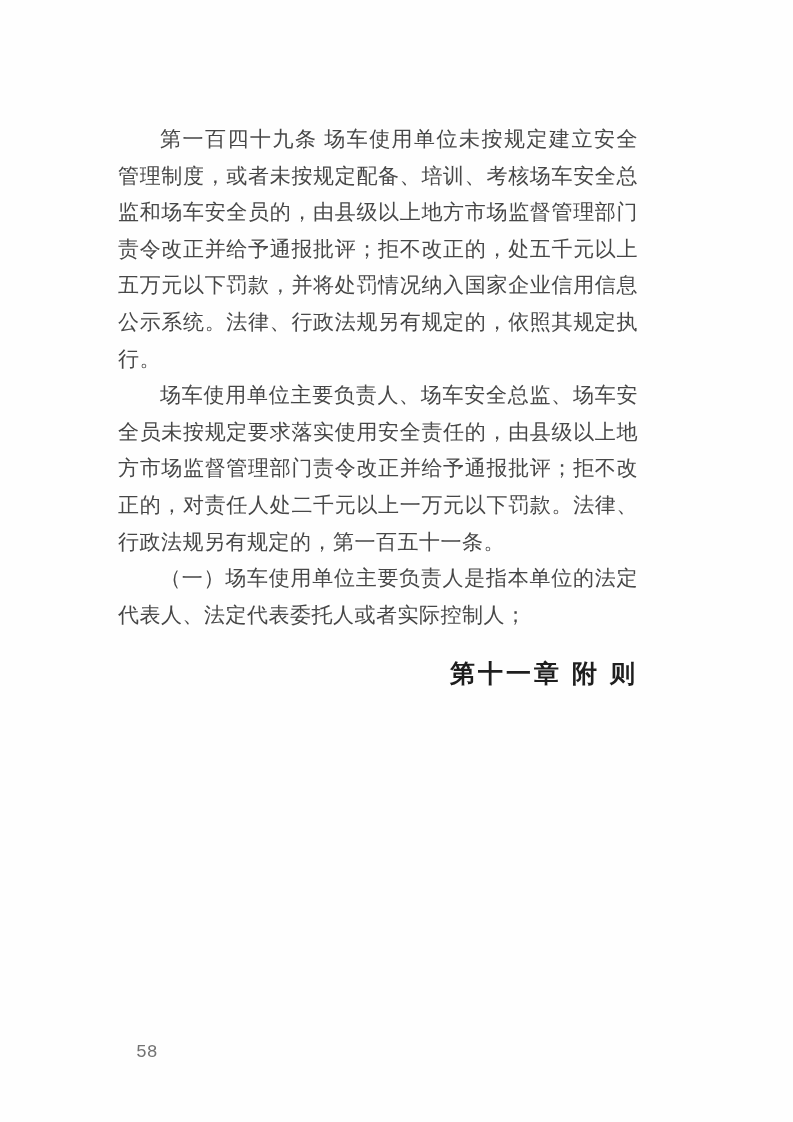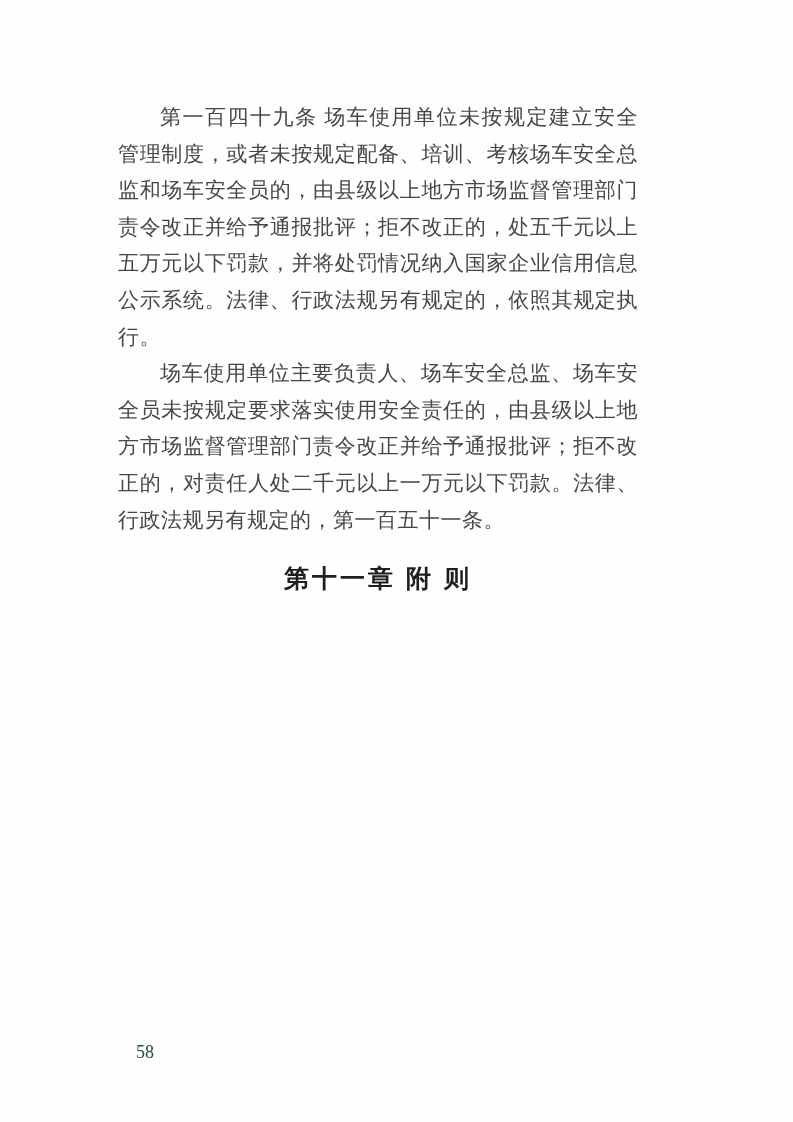--- a/index.html
+++ b/index.html
@@ -15,58 +15,59 @@
     font-family: "Liberation Serif", "DejaVu Serif", serif;
   }
   .page {
     position: absolute;
     inset: 0;
     background: #fefefe;
   }
   .content {
     position: absolute;
     left: 118px;
-    top: 99px;
+    top: 121px;
     width: 520px;
   }
   .para {
     margin: 0;
     font-size: 21px;
     line-height: 36.6px;
     color: #474747;
     text-indent: 2em;
     text-align: justify;
     text-justify: inter-ideograph;
     letter-spacing: 0.5px;
     font-family: "Liberation Serif", "DejaVu Serif", serif;
   }
   .chapter-heading {
     margin: 22px 0 21px 0;
     font-size: 25px;
     line-height: 36px;
     font-weight: bold;
     color: #1e1e1e;
-    text-align: center;
+    text-align: right;
     text-indent: 0;
     letter-spacing: 3px;
     font-family: "Liberation Sans", "DejaVu Sans", sans-serif;
   }
   .page-number {
     position: absolute;
     left: 136px;
     top: 1040px;
     font-size: 18px;
     line-height: 24px;
-    color: #14532d;
-    font-family: Liberation Serif, serif;
+    color: #737373;
+    font-family: Liberation Mono, monospace;
   }
 </style>
 </head>
 <body>
 
 <div class="page">
   <div class="content">
     <p class="para">第一百四十九条 场车使用单位未按规定建立安全管理制度，或者未按规定配备、培训、考核场车安全总监和场车安全员的，由县级以上地方市场监督管理部门责令改正并给予通报批评；拒不改正的，处五千元以上五万元以下罚款，并将处罚情况纳入国家企业信用信息公示系统。法律、行政法规另有规定的，依照其规定执行。</p>
     <p class="para">场车使用单位主要负责人、场车安全总监、场车安全员未按规定要求落实使用安全责任的，由县级以上地方市场监督管理部门责令改正并给予通报批评；拒不改正的，对责任人处二千元以上一万元以下罚款。法律、行政法规另有规定的，第一百五十一条。</p>
+    <p class="para">（一）场车使用单位主要负责人是指本单位的法定代表人、法定代表委托人或者实际控制人；</p>
     <h2 class="chapter-heading">第十一章 附 则</h2>
   </div>
   <div class="page-number">58</div>
 </div>
 
 </body></html>

